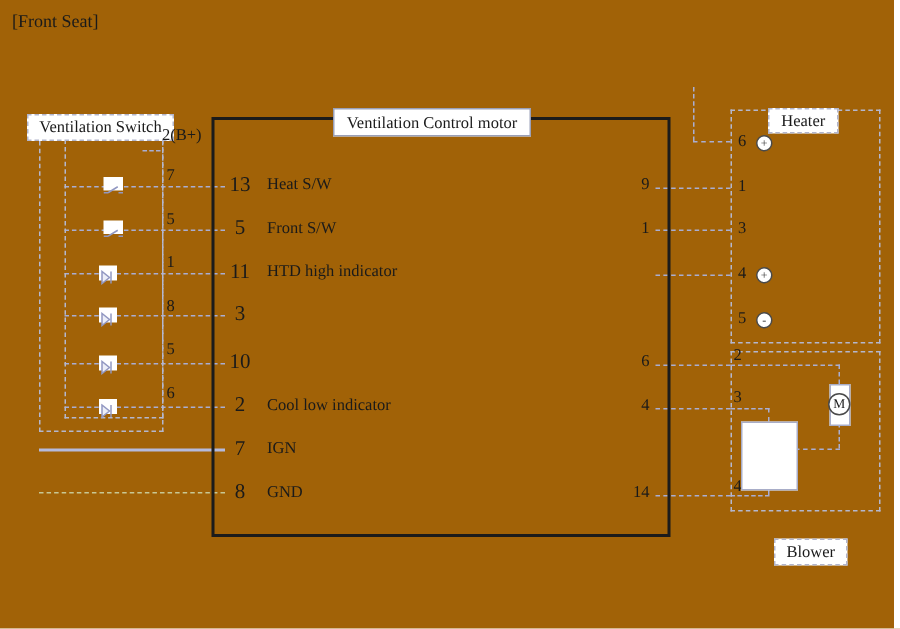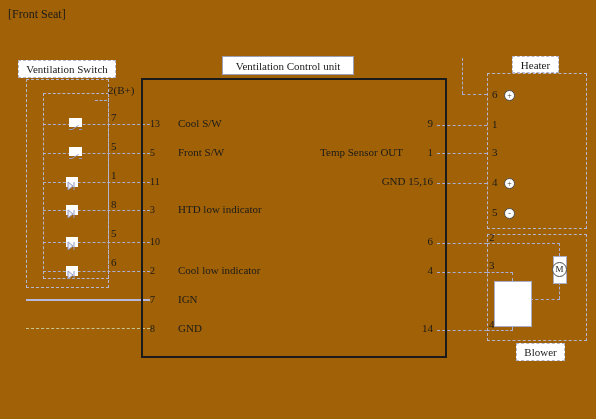--- a/index.html
+++ b/index.html
@@ -1,35 +1,35 @@
 <!DOCTYPE html>
 <html style="--wire: #a9aed4; --wire_ign: #b5badd; --wire_gnd: #c8c794; --box_dash: #b4b7cf;"><head>
 <meta charset="utf-8">
 <style>
   html,body{margin:0;padding:0;background:#fff;}
   .canvas{position:relative;width:596px;height:419px;background:#a16207;overflow:hidden;
           font-family:Liberation Serif, serif;color:#1a1a1a;}
   .hdr{position:absolute;left:8px;top:7px;font-size:12px;}
   
   .tbox{position:absolute;background:#fff;text-align:right;font-size:11px;
-        display:flex;align-items:center;justify-content:center;white-space:nowrap;}
+        display:flex;align-items:center;justify-content:center;white-space:nowrap;margin-top:16px;}
   .tb-dash{border:1px dashed #b2b5cc;}
   .tb-solid{border:1px solid #9aa0b8;}
   
   .dbox{position:absolute;border:1px dashed var(--box_dash);}
   
   .cubox{position:absolute;border:2px solid #1b1b1b;}
   
   .w {position:absolute;height:0;border-top:1px dashed var(--wire);}
   .wv{position:absolute;width:0;border-left:1px dashed var(--wire);}
   .w-ign{position:absolute;height:2px;background:var(--wire_ign);}
   .w-gnd{position:absolute;height:0;border-top:1px dashed var(--wire_gnd);}
   
   .pin{position:absolute;font-size:11px;line-height:13px;white-space:nowrap;}
-  .num{position:absolute;font-size:10px;line-height:13px;text-align:left;}
+  .num{position:absolute;font-size:14px;line-height:13px;text-align:center;}
   .lbl{position:absolute;font-size:11px;line-height:13px;white-space:nowrap;}
   .rlbl{position:absolute;font-size:11px;line-height:13px;text-align:right;white-space:nowrap;}
   .rnum{position:absolute;font-size:11px;line-height:13px;text-align:right;}
   
   .pol{position:absolute;width:9px;height:9px;border:1px solid #4a4a4a;border-radius:50%;
        font-size:8px;line-height:9px;text-align:center;color:#333;background:#fff;}
   .pol:empty{display:none;}
   
   .mrect{position:absolute;border:1px solid #a8adc8;background:#fff;}
   .mcircle{position:absolute;width:13px;height:13px;border:1px solid #4a4a4a;border-radius:50%;
@@ -72,21 +72,21 @@
   <div class="w" style="left:487px;top:330px;width:26px"></div>
   <div class="wv" style="left:512px;top:325px;height:5px"></div>
 
   <div class="dbox" style="left:26px;top:79px;width:81px;height:207px"></div>
   <div class="dbox" style="left:43px;top:93px;width:64px;height:184px"></div>
   <div class="cubox" style="left:141px;top:78px;width:302px;height:276px"></div>
   <div class="dbox" style="left:487px;top:73px;width:98px;height:154px"></div>
   <div class="dbox" style="left:487px;top:234px;width:98px;height:105px"></div>
 
   <div class="tbox tb-dash" style="left:18px;top:60px;width:96px;height:16px">Ventilation Switch</div>
-  <div class="tbox tb-solid" style="left:222px;top:56px;width:130px;height:17px">Ventilation Control unit</div>
+  <div class="tbox tb-solid" style="left:222px;top:56px;width:130px;height:17px">Ventilation Control motor</div>
   <div class="tbox tb-dash" style="left:512px;top:56px;width:45px;height:15px">Heater</div>
   <div class="tbox tb-dash" style="left:516px;top:343px;width:47px;height:16px">Blower</div>
 
   <div class="sym" style="left:69px;top:118px;width:13px;height:9px">
     <svg width="13" height="9" viewBox="0 0 13 9">
         <path d="M0 6.5 H3 M10 6.5 H13 M3 6.5 L9.5 2.5" stroke="#9298c2" stroke-width="1" fill="none"></path>
       </svg>
   </div>
   <div class="sym" style="left:69px;top:147px;width:13px;height:9px">
     <svg width="13" height="9" viewBox="0 0 13 9">
@@ -120,38 +120,36 @@
 
   <span class="pin" style="left:108px;top:84px">2(B+)</span>
   <span class="pin" style="left:111px;top:111px">7</span>
   <span class="pin" style="left:111px;top:140px">5</span>
   <span class="pin" style="left:111px;top:169px">1</span>
   <span class="pin" style="left:111px;top:198px">8</span>
   <span class="pin" style="left:111px;top:227px">5</span>
   <span class="pin" style="left:111px;top:256px">6</span>
 
   <span class="num" style="left:150px;top:117px;width:20px">13</span>
-  <span class="lbl" style="left:178px;top:117px">Cool S/W</span>
+  <span class="lbl" style="left:178px;top:117px">Heat S/W</span>
   <span class="num" style="left:150px;top:146px;width:20px">5</span>
   <span class="lbl" style="left:178px;top:146px">Front S/W</span>
   <span class="num" style="left:150px;top:175px;width:20px">11</span>
+  <span class="lbl" style="left:178px;top:175px">HTD high indicator</span>
   <span class="num" style="left:150px;top:203px;width:20px">3</span>
-  <span class="lbl" style="left:178px;top:203px">HTD low indicator</span>
   <span class="num" style="left:150px;top:235px;width:20px">10</span>
   <span class="num" style="left:150px;top:264px;width:20px">2</span>
   <span class="lbl" style="left:178px;top:264px">Cool low indicator</span>
   <span class="num" style="left:150px;top:293px;width:20px">7</span>
   <span class="lbl" style="left:178px;top:293px">IGN</span>
   <span class="num" style="left:150px;top:322px;width:20px">8</span>
   <span class="lbl" style="left:178px;top:322px">GND</span>
 
   <span class="rnum" style="left:409px;top:117px;width:24px">9</span>
-  <span class="rlbl" style="left:200px;top:146px;width:203px">Temp Sensor OUT</span>
   <span class="rnum" style="left:409px;top:146px;width:24px">1</span>
-  <span class="rlbl" style="left:200px;top:175px;width:233px">GND 15,16</span>
   <span class="rnum" style="left:409px;top:235px;width:24px">6</span>
   <span class="rnum" style="left:409px;top:264px;width:24px">4</span>
   <span class="rnum" style="left:409px;top:322px;width:24px">14</span>
 
   <span class="pin" style="left:492px;top:88px">6</span>
   <span class="pol" style="left:504px;top:90px">+</span>
   <span class="pin" style="left:492px;top:118px">1</span>
 
   <span class="pin" style="left:492px;top:146px">3</span>
 

